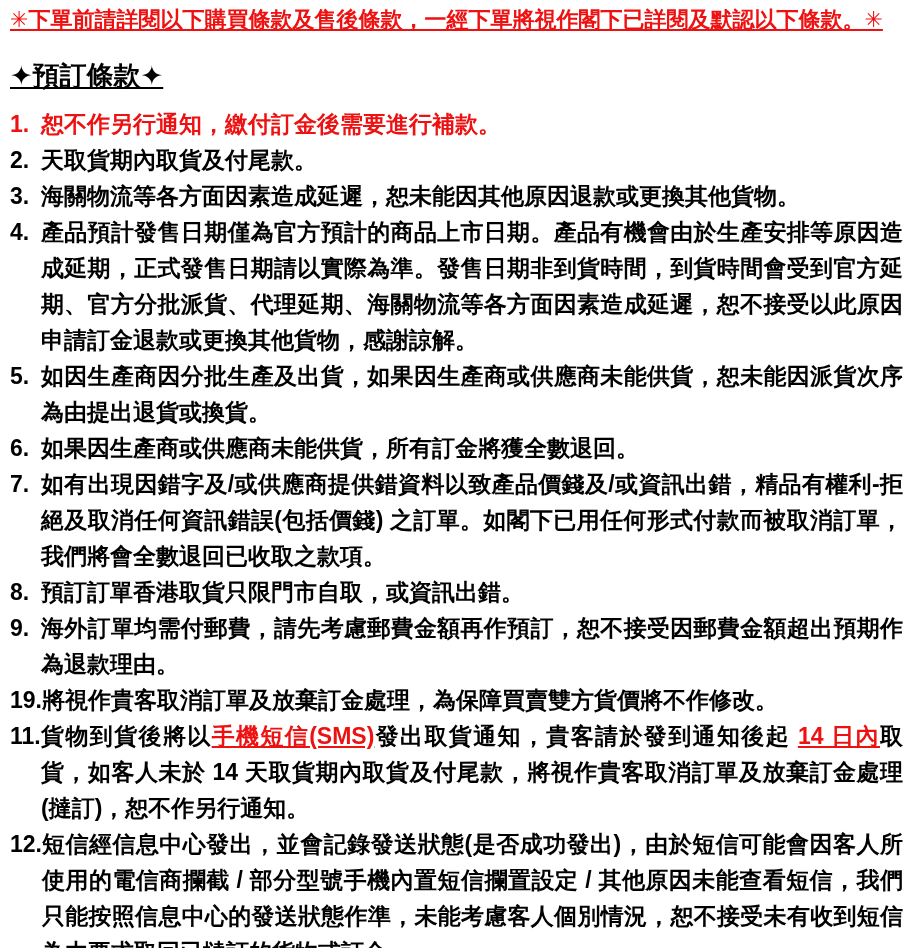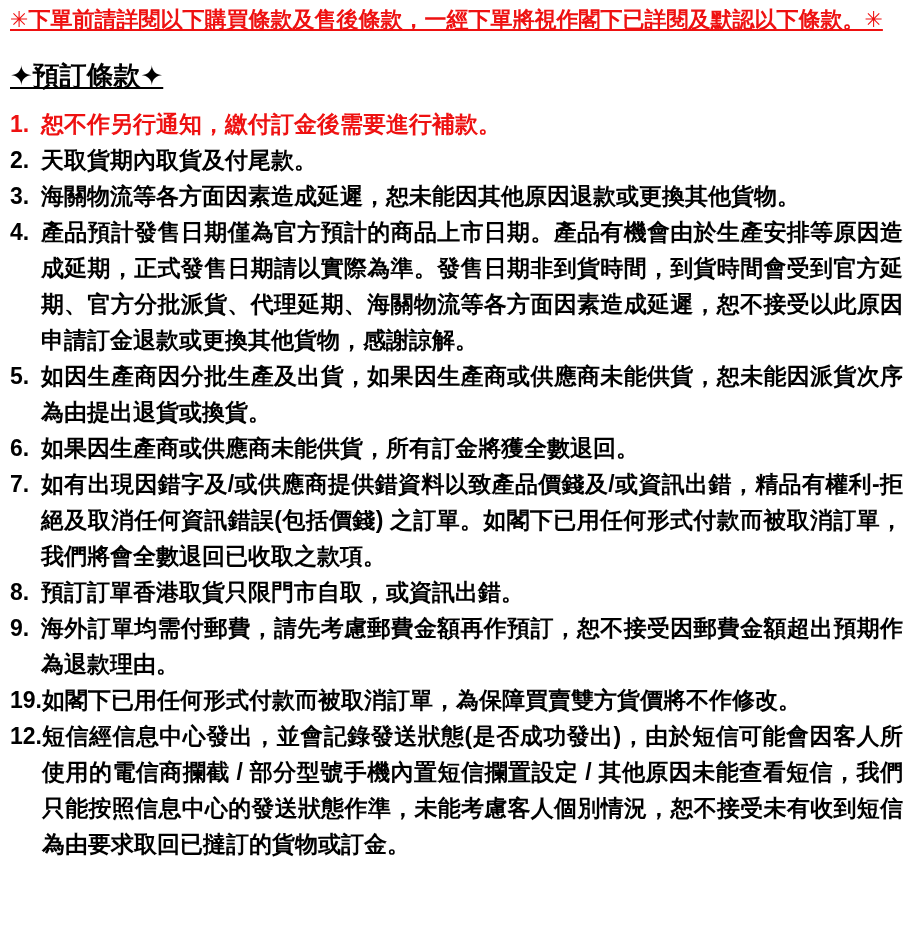--- a/index.html
+++ b/index.html
@@ -100,20 +100,24 @@
       <div class="term">
         <span class="num">8.</span>
         <span class="body"><span>預訂訂單香港取貨只限門市自取，或資訊出錯。</span></span>
       </div>
       <div class="term">
         <span class="num">9.</span>
         <span class="body"><span>海外訂單均需付郵費，請先考慮郵費金額再作預訂，恕不接受因郵費金額超出預期作為退款理由。</span></span>
       </div>
       <div class="term">
         <span class="num">19.</span>
-        <span class="body"><span>如閣下已用任何形式付款而被取消訂單，為保障買賣雙方貨價將不作修改。</span></span>
+        <span class="body"><span>將視作貴客取消訂單及放棄訂金處理，為保障買賣雙方貨價將不作修改。</span></span>
+      </div>
+      <div class="term">
+        <span class="num">11.</span>
+        <span class="body"><span>貨物到貨後將以</span><span class="red-underline">手機短信(SMS)</span><span>發出取貨通知，貴客請於發到通知後起 </span><span class="red-underline">14 日內</span><span>取貨，如客人未於 14 天取貨期內取貨及付尾款，將視作貴客取消訂單及放棄訂金處理(撻訂)，恕不作另行通知。</span></span>
       </div>
       <div class="term">
         <span class="num">12.</span>
         <span class="body"><span>短信經信息中心發出，並會記錄發送狀態(是否成功發出)，由於短信可能會因客人所使用的電信商攔截 / 部分型號手機內置短信攔置設定 / 其他原因未能查看短信，我們只能按照信息中心的發送狀態作準，未能考慮客人個別情況，恕不接受未有收到短信為由要求取回已撻訂的貨物或訂金。</span></span>
       </div>
     </div>
 </div>
 
 </body></html>

